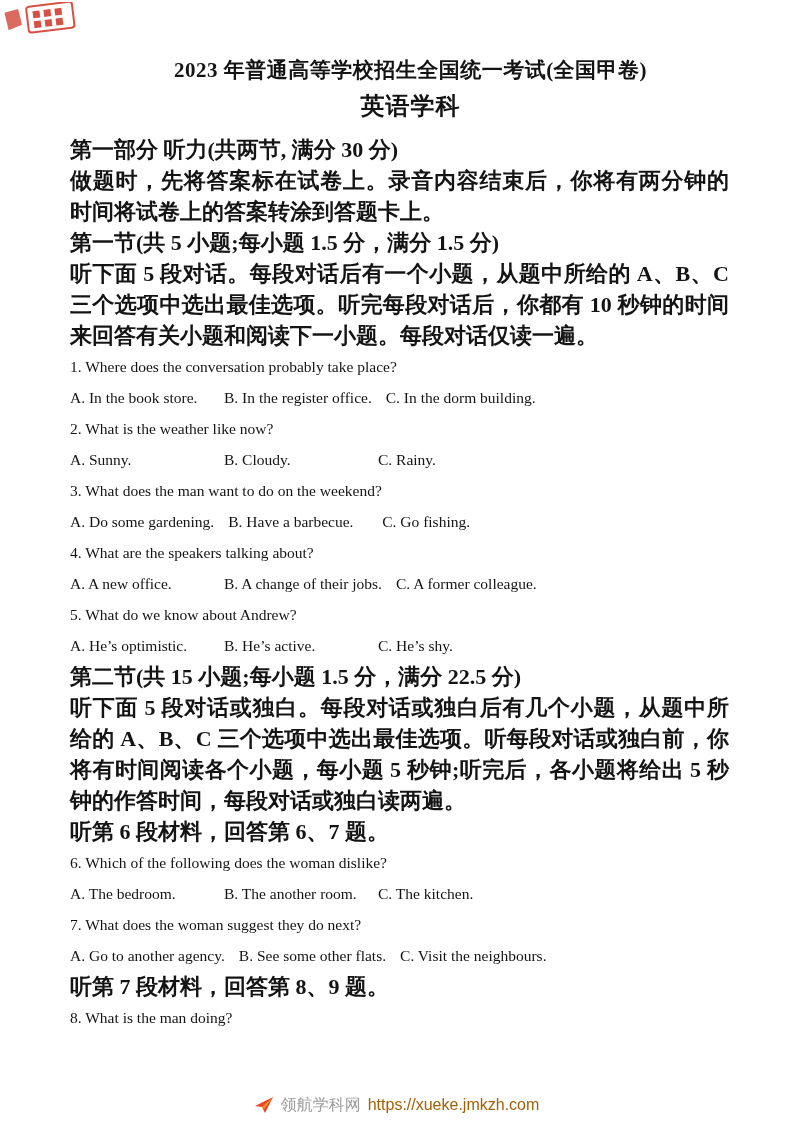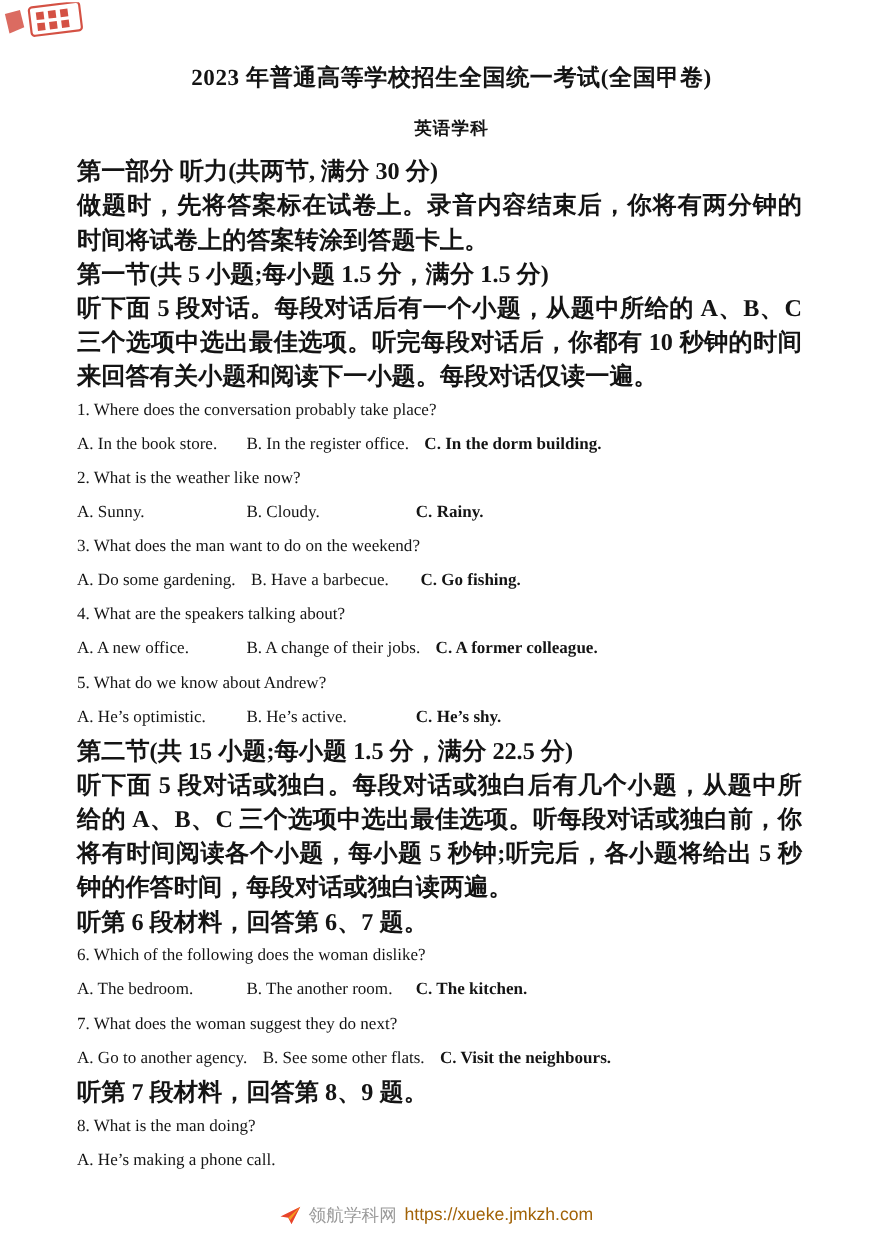--- a/index.html
+++ b/index.html
@@ -4,29 +4,29 @@
 <style>
   html,body{margin:0;padding:0;}
   body{
     width:793px;height:1122px;background:#ffffff;position:relative;overflow:hidden;
     font-family:"Liberation Serif","DejaVu Serif",serif;color:#141414;
   }
   .page{position:relative;width:793px;height:1122px;background:#ffffff;}
   .stamp{position:absolute;left:4px;top:2px;width:80px;height:42px;opacity:.88;}
   .header{padding-top:56px;text-align:center;padding-left:28px;}
   .title{font-size:21px;font-weight:bold;line-height:1.35;letter-spacing:.5px;}
-  .subtitle{font-size:16px;font-weight:bold;margin-top:23px;letter-spacing:1px;}
+  .subtitle{font-size:24px;font-weight:bold;margin-top:6px;letter-spacing:1px;}
   .docbody{padding:12px 64px 0 70px;}
   .docbody p{margin:0;}
   .cn{font-weight:bold;font-size:22px;line-height:31px;text-align:justify;
       font-family:"Liberation Serif","DejaVu Serif",serif;}
   .en{font-size:15.5px;line-height:31px;}
   .opts{font-size:15.5px;line-height:31px;white-space:nowrap;}
   .opt{display:inline-block;min-width:140px;margin-right:14px;}
-  .opt:last-child{min-width:0;margin-right:0;font-weight:bold;}
+  .opt:last-child{min-width:0;margin-right:0;}
   .footer{
     position:absolute;left:0;right:0;top:1088px;height:34px;
     display:flex;align-items:center;justify-content:center;gap:7px;
     color:#9b9b9b;font-size:16px;
     font-family:"Liberation Sans","DejaVu Sans",sans-serif;
   }
   .footer a{color:#a16207;text-decoration:none;}
 </style>
 </head>
 <body>
@@ -68,21 +68,20 @@
       <p class="opts"><span class="opt">A. He’s optimistic.</span><span class="opt">B. He’s active.</span><span class="opt">C. He’s shy.</span></p>
       <p class="cn">第二节(共 15 小题;每小题 1.5 分，满分 22.5 分)</p>
       <p class="cn">听下面 5 段对话或独白。每段对话或独白后有几个小题，从题中所给的 A、B、C 三个选项中选出最佳选项。听每段对话或独白前，你将有时间阅读各个小题，每小题 5 秒钟;听完后，各小题将给出 5 秒钟的作答时间，每段对话或独白读两遍。</p>
       <p class="cn">听第 6 段材料，回答第 6、7 题。</p>
       <p class="en">6. Which of the following does the woman dislike?</p>
       <p class="opts"><span class="opt">A. The bedroom.</span><span class="opt">B. The another room.</span><span class="opt">C. The kitchen.</span></p>
       <p class="en">7. What does the woman suggest they do next?</p>
       <p class="opts"><span class="opt">A. Go to another agency.</span><span class="opt">B. See some other flats.</span><span class="opt">C. Visit the neighbours.</span></p>
       <p class="cn">听第 7 段材料，回答第 8、9 题。</p>
       <p class="en">8. What is the man doing?</p>
-      <p class="en">A. He’s making a phone call.</p>
     </div>
 
   <div class="footer">
     <svg width="20" height="18" viewBox="0 0 20 18" aria-hidden="true">
       <polygon points="1,10 19,1 11,17 8,11" fill="#e8442a"></polygon>
       <polygon points="8,11 19,1 10,13" fill="#f59a1e"></polygon>
     </svg>
     <span>领航学科网</span>
     <a href="#">https://xueke.jmkzh.com</a>
   </div>

